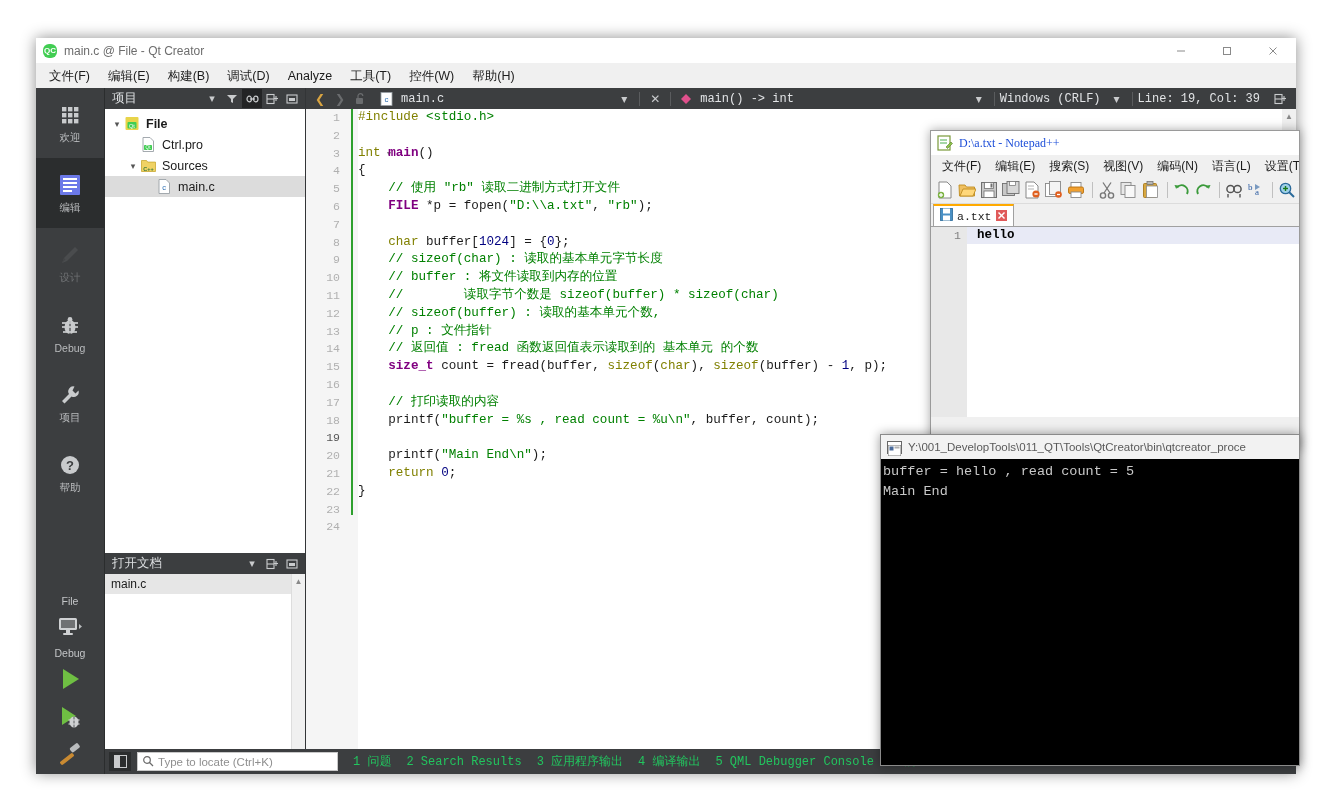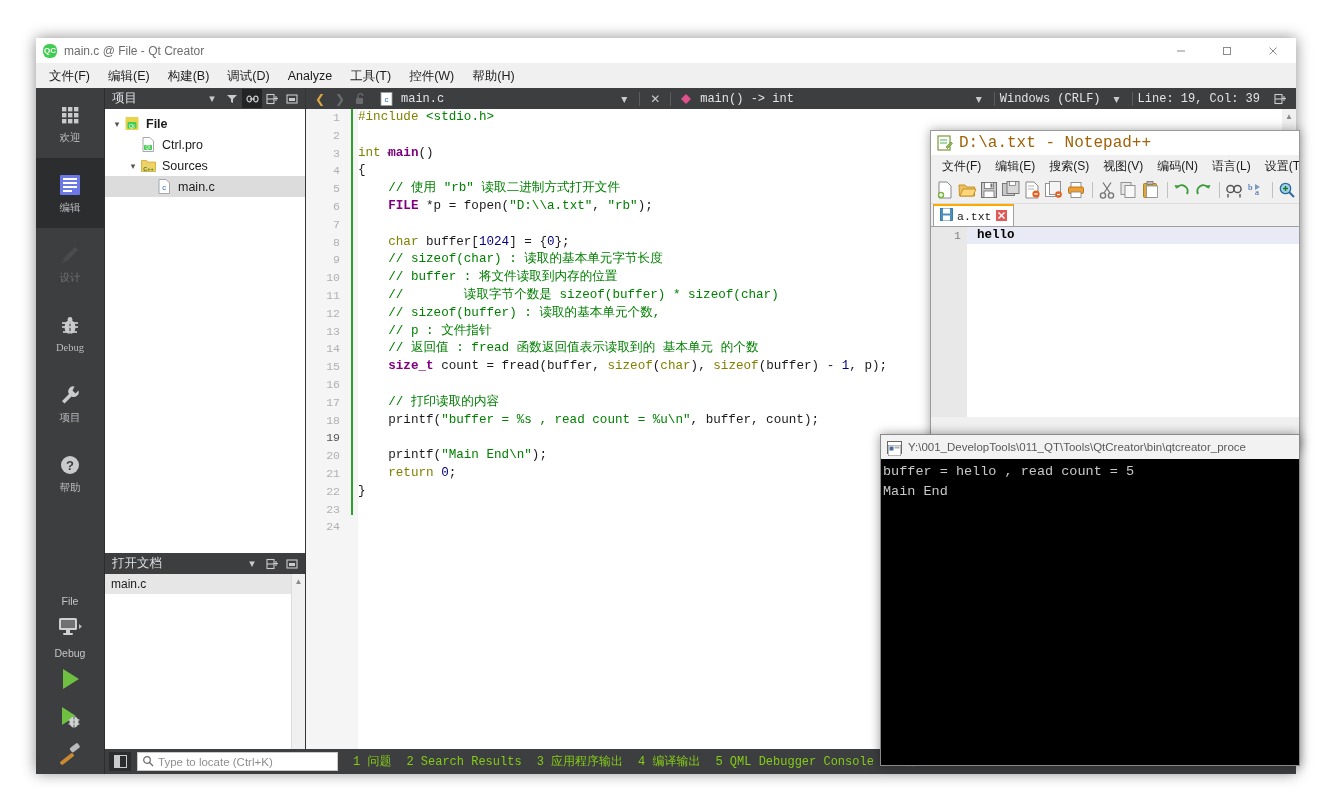--- a/index.html
+++ b/index.html
@@ -21,21 +21,21 @@
   .menubar{height:24px;background:#f0f0f0;display:flex;align-items:center;padding-left:4px;}
   .menuitem{font-size:12.5px;color:#1b1b1b;padding:3px 9px;font-family:"Liberation Sans",sans-serif;white-space:nowrap;}
 
   .qtbody{position:relative;height:686px;background:#333537;}
 
   
   .modebar{position:absolute;left:0;top:0;width:68px;height:686px;background:#3c3e40;
            border-right:1px solid #2b2d2e;}
   .modeitem{height:70px;display:flex;flex-direction:column;align-items:center;justify-content:center;gap:3px;}
   .modeitem.active{background:#2b2d2e;}
-  .modelabel{font-size:10.5px;color:#b9bbbd;font-family:Liberation Serif, serif;}
+  .modelabel{font-size:10.5px;color:#b9bbbd;font-family:Liberation Sans, sans-serif;}
   .modeitem.dim .modelabel{color:#6d6f71;}
   .modeicon{width:26px;height:26px;display:flex;align-items:center;justify-content:center;}
 
   .runbar{position:absolute;left:0;bottom:0;width:68px;}
   .runlabel{font-size:10.5px;color:#c3c5c7;text-align:center;font-family:"Liberation Sans",sans-serif;line-height:14px;}
   .runrow{height:38px;display:flex;align-items:center;justify-content:center;}
 
   
   .projpane{position:absolute;left:69px;top:0;width:200px;height:686px;background:#ffffff;}
   .panehdr{height:21px;background:#3c3e40;display:flex;align-items:center;padding:0 3px;}
@@ -88,28 +88,28 @@
   .edscroll{position:absolute;right:0;top:0;width:14px;height:100%;background:#f0f0f0;}
   .edsarrow{height:14px;display:flex;align-items:center;justify-content:center;color:#888;font-size:8px;}
   .foldmark{position:absolute;left:41px;font-size:8px;color:#777;line-height:17.8px;}
 
   
   .statusbar{position:absolute;left:69px;right:0;bottom:0;height:25px;background:#3c3e40;display:flex;align-items:center;}
   .sb-toggle{width:22px;height:19px;margin-left:4px;display:flex;align-items:center;justify-content:center;background:#2b2d2e;}
   .locate{width:195px;height:17px;background:#ffffff;border:1px solid #c8c8c8;margin-left:6px;display:flex;
           align-items:center;padding-left:4px;}
   .locatetxt{font-size:11.5px;color:#8f8f8f;font-family:"Liberation Sans",sans-serif;padding-left:4px;}
-  .sbitem{font-size:12px;color:#84cc16;font-family:"Liberation Mono",monospace;margin-left:15px;white-space:nowrap;}
+  .sbitem{font-size:12px;color:#22c55e;font-family:"Liberation Mono",monospace;margin-left:15px;white-space:nowrap;}
 
   
   .npp{position:absolute;left:930px;top:130px;width:368px;height:318px;background:#f0f0f0;
        border:1px solid #9a9a9a;box-shadow:0 0 10px rgba(0,0,0,.35);overflow:hidden;}
   .npptitle{height:24px;background:#ffffff;display:flex;align-items:center;}
   .nppicon{width:16px;height:16px;margin:0 6px 0 6px;position:relative;}
-  .npptitletxt{font-size:16px;color:#a16207;font-family:Liberation Mono, monospace;}
+  .npptitletxt{font-size:12px;color:#1d4ed8;font-family:Liberation Serif, serif;}
   .nppmenu{height:22px;background:#f0f0f0;display:flex;align-items:center;padding-left:4px;}
   .nppmenuitem{font-size:12px;color:#1b1b1b;padding:2px 7px;font-family:"Liberation Sans",sans-serif;white-space:nowrap;}
   .npptoolbar{height:26px;background:#f0f0f0;display:flex;align-items:center;padding-left:4px;border-bottom:1px solid #dcdcdc;}
   .nppt{width:21px;height:21px;margin-right:2px;display:flex;align-items:center;justify-content:center;}
   .nppsep{width:1px;height:16px;background:#c0c0c0;margin:0 4px;}
   .npptabbar{height:22px;background:#f0f0f0;display:flex;align-items:flex-end;border-bottom:1px solid #a0a0a0;}
   .npptab{height:20px;display:flex;align-items:center;padding:0 6px;background:#ffffff;border:1px solid #a0a0a0;
           border-bottom:none;border-top:2px solid #ffaa00;margin-left:2px;}
   .npptabtxt{font-size:11.5px;color:#1b1b1b;font-family:"Liberation Mono",monospace;margin:0 4px;}
   .nppeditor{background:#ffffff;height:190px;position:relative;}

